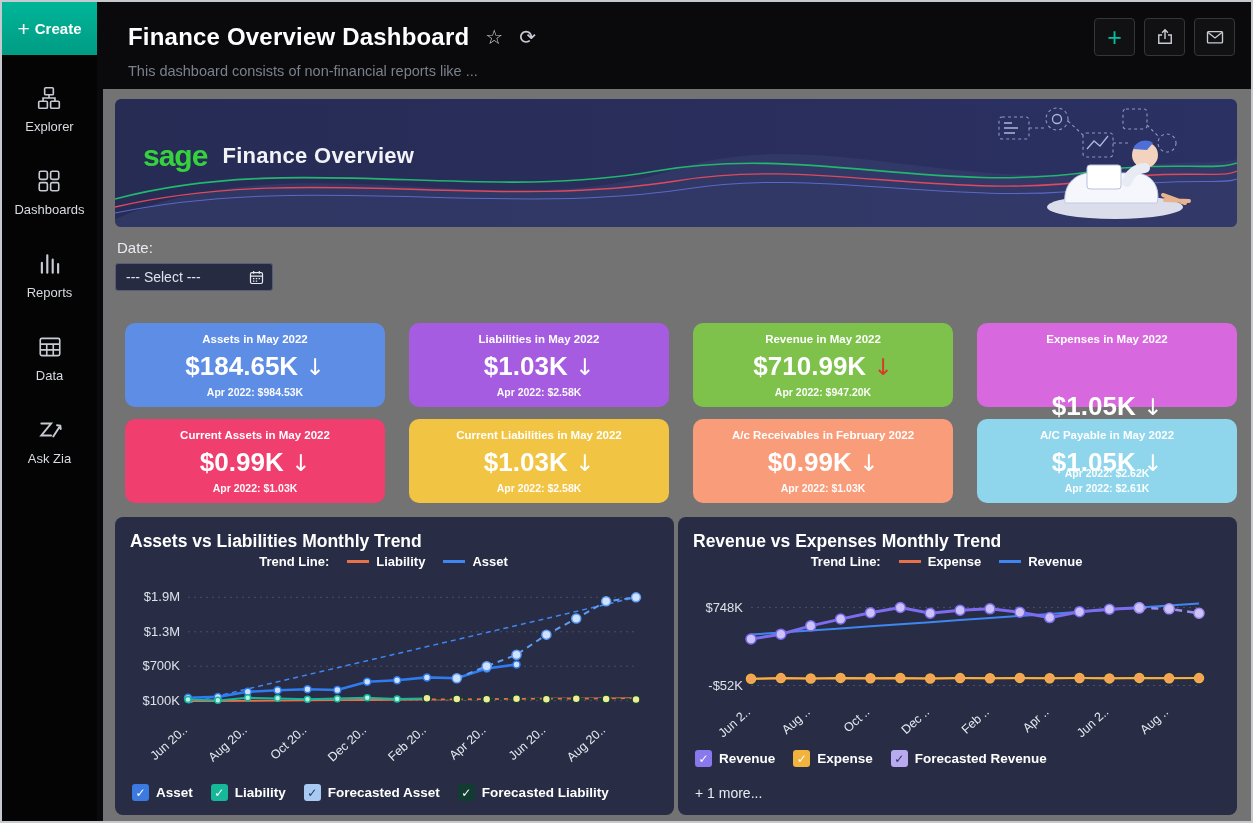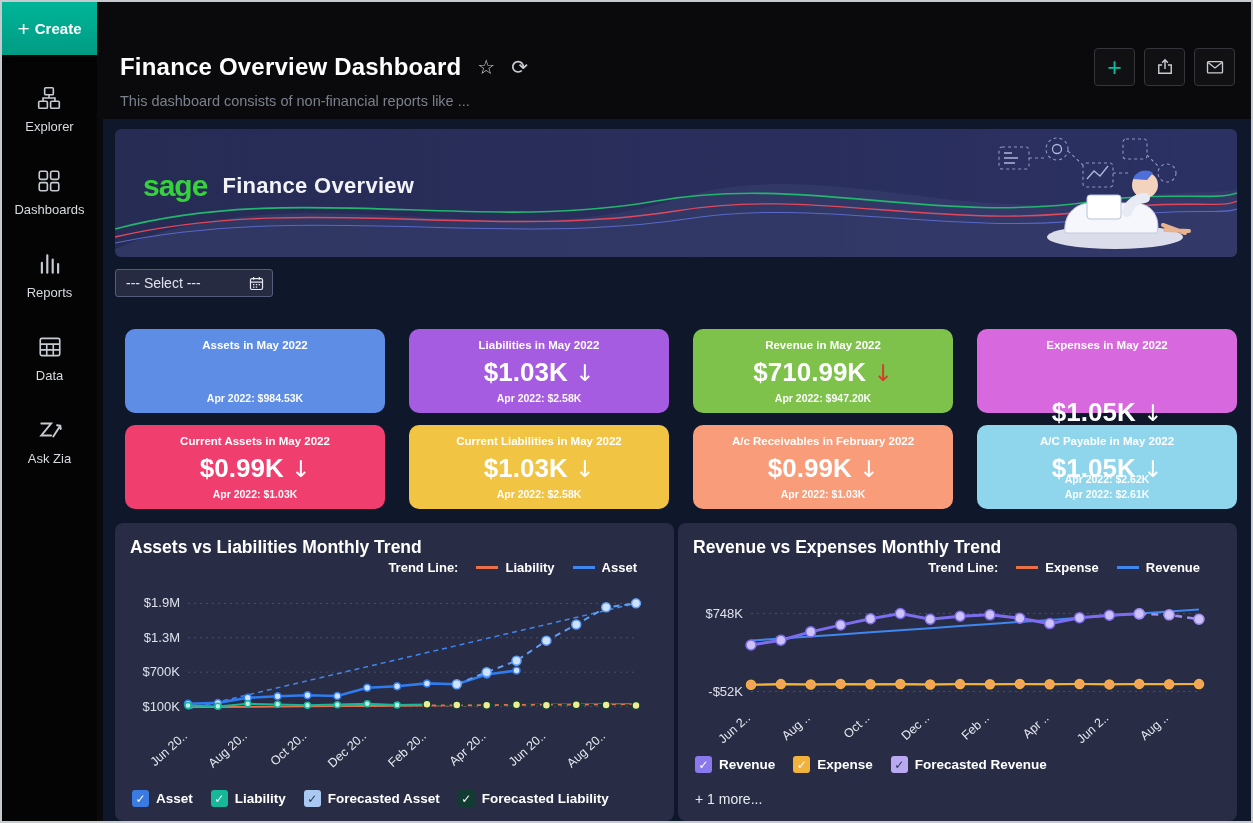--- a/index.html
+++ b/index.html
@@ -13,36 +13,36 @@
     font-size:15px; font-weight:700; border:none; display:flex; align-items:center; justify-content:center;
     gap:5px; cursor:pointer; font-family:inherit; }
   .create-btn .plus { font-size:21px; font-weight:400; line-height:1; }
   #side-nav { display:flex; flex-direction:column; align-items:center; padding-top:30px; gap:34px; }
   .side-item { display:flex; flex-direction:column; align-items:center; gap:8px; color:#c6cad2; cursor:pointer; }
   .side-icon svg { width:26px; height:26px; display:block; }
   .side-label { font-size:13px; color:#d8dbe0; }
 
   
   .main { flex:1; display:flex; flex-direction:column; background:#0a0a0c; min-width:0; }
-  .topbar { padding:16px 16px 0 23px;margin-top:30px; }
+  .topbar { padding:16px 16px 0 31px; }
   .title-row { display:flex; align-items:center; gap:16px; }
   .title-row h1 { color:#ffffff; font-size:24px; font-weight:700; letter-spacing:.2px; }
   .icon-btn { color:#c9ccd4; font-size:20px; cursor:pointer; font-family:"DejaVu Sans", sans-serif; line-height:1; }
   .spacer { flex:1; }
   #action-buttons { display:flex; gap:9px; }
   .action-btn { width:41px; height:38px; background:#111114; border:1px solid #35353b; border-radius:4px;
     display:flex; align-items:center; justify-content:center; color:#c9ccd4; cursor:pointer; }
   .action-btn.add { color:#00c2a0; }
   .action-icon { display:flex; }
   .action-icon svg { width:20px; height:20px; }
   .glyph-plus { font-size:25px; line-height:1; font-weight:400; }
   .subtitle { color:#7a808c; font-size:14.5px; margin-top:7px; white-space:nowrap; overflow:hidden; }
 
   
-  .content { flex:1; background:#0f172a; margin:10px 0 0 6px; padding:10px 14px 12px 12px; overflow:hidden; }
+  .content { flex:1; background:#737373; margin:10px 0 0 6px; padding:10px 14px 12px 12px; overflow:hidden; }
 
   
   .banner { position:relative; height:128px; border-radius:6px; overflow:hidden;
     background:linear-gradient(90deg,#272c55 0%,#292e5c 55%,#2b3162 100%); margin-bottom:12px; }
   .banner-waves { position:absolute; inset:0; width:100%; height:100%; }
   .banner-title { position:absolute; left:28px; top:42px; display:flex; align-items:center; gap:15px; }
   .brand { color:#35d23d; font-size:30px; font-weight:700; letter-spacing:-1px; line-height:1; }
   .banner-heading { color:#f2f3f7; font-size:22px; font-weight:700; letter-spacing:.3px;text-align:center; }
   .banner-illus { position:absolute; right:12px; top:4px; }
 
@@ -60,21 +60,21 @@
   .kpi-title { font-size:11.5px; font-weight:700; }
   .kpi-value { font-size:26px; font-weight:700; line-height:1; }
   .kpi-arrow { font-size:23px; font-weight:400; font-family:"DejaVu Sans", sans-serif; }
   .kpi-foot { font-size:10.5px; font-weight:600; opacity:.97;text-align:center; }
 
   
   .charts-row { display:grid; grid-template-columns:1fr 1fr; gap:4px; }
   .chart-panel { background:#282d45; border-radius:8px; padding:14px 15px 8px; height:298px;
     display:flex; flex-direction:column; }
   .chart-panel h2 { color:#fff; font-size:17.5px; font-weight:700; }
-  .trend-legend { display:flex; justify-content:flex-end; align-items:center; gap:18px; color:#fff;
+  .trend-legend { display:flex; justify-content:center; align-items:center; gap:18px; color:#fff;
     font-size:13px; font-weight:700; padding:2px 22px 0 0; }
   .legend-item { display:flex; align-items:center; gap:7px; cursor:pointer; }
   .legend-swatch { width:22px; height:0; border-top:3px solid; display:inline-block; }
   svg.plot { display:block; }
   .checkbox-row { display:flex; gap:18px; align-items:center; margin-top:auto; padding:2px 2px 6px; }
   .check-item { display:flex; align-items:center; gap:7px; color:#fff; font-size:13.5px; font-weight:600; cursor:pointer; }
   .check-box { width:17px; height:17px; border-radius:3px; display:flex; align-items:center; justify-content:center;
     font-size:12px; font-weight:700; font-family:"DejaVu Sans", sans-serif; flex-shrink:0; }
   .more-link { color:#e9ebf1; font-size:14px; margin:12px 0 6px 2px; cursor:pointer; }
 </style>
@@ -220,34 +220,36 @@
             <path d="M70 100c-2-18 10-30 26-30h44c16 0 26 14 22 30z" fill="#f6f7fc" stroke="#c3c9e2"></path>
             <circle cx="150" cy="52" r="13" fill="#f3d3bd"></circle>
             <path d="M138 46c3-8 13-11 20-6l-6 7z" fill="#4f6fd8"></path>
             <rect x="92" y="62" width="34" height="24" rx="3" fill="#ffffff" stroke="#b9c1da"></rect>
             <path d="M150 65c-8 0-16 6-18 14" stroke="#e8eaf4" stroke-width="10" fill="none" stroke-linecap="round"></path>
             <path d="M168 92l22 8M170 97l24 1" stroke="#e8b48f" stroke-width="4" stroke-linecap="round" fill="none"></path>
           </g>
         </svg>
       </div>
 
+      <div class="date-label">Date:</div>
       <div class="date-select">
         <span>--- Select ---</span>
         <span class="cal">
           <svg viewBox="0 0 24 24" fill="none" stroke="#e8eaf0" stroke-width="1.7">
             <rect x="3.5" y="5" width="17" height="15.5" rx="2"></rect>
             <path d="M3.5 10h17M8 2.8v4M16 2.8v4"></path>
             <path d="M7 13.5h2M11 13.5h2M15 13.5h2M7 17h2M11 17h2"></path>
           </svg>
         </span>
       </div>
 
       <div id="kpi-grid">
           <div class="kpi-card" style="background: rgb(94, 141, 230);">
             <div class="kpi-title">Assets in May 2022</div>
+            <div class="kpi-value"><span>$184.65K </span><span class="kpi-arrow" style="color: rgb(255, 255, 255);">↓</span></div>
             <div class="kpi-foot">Apr 2022: $984.53K</div>
           </div>
           <div class="kpi-card" style="background: rgb(166, 92, 224);">
             <div class="kpi-title">Liabilities in May 2022</div>
             <div class="kpi-value"><span>$1.03K </span><span class="kpi-arrow" style="color: rgb(255, 255, 255);">↓</span></div>
             <div class="kpi-foot">Apr 2022: $2.58K</div>
           </div>
           <div class="kpi-card" style="background: rgb(126, 194, 76);">
             <div class="kpi-title">Revenue in May 2022</div>
             <div class="kpi-value"><span>$710.99K </span><span class="kpi-arrow" style="color: rgb(216, 57, 43);">↓</span></div>

